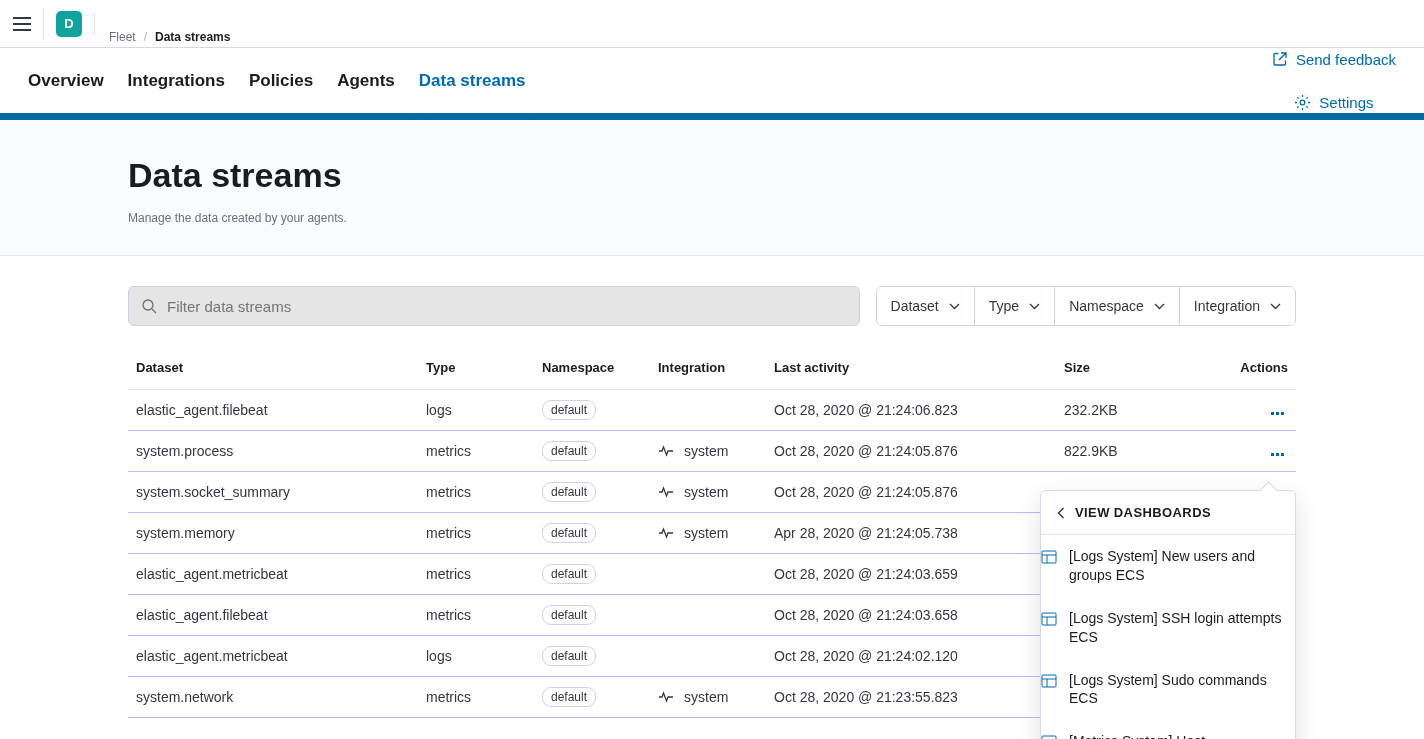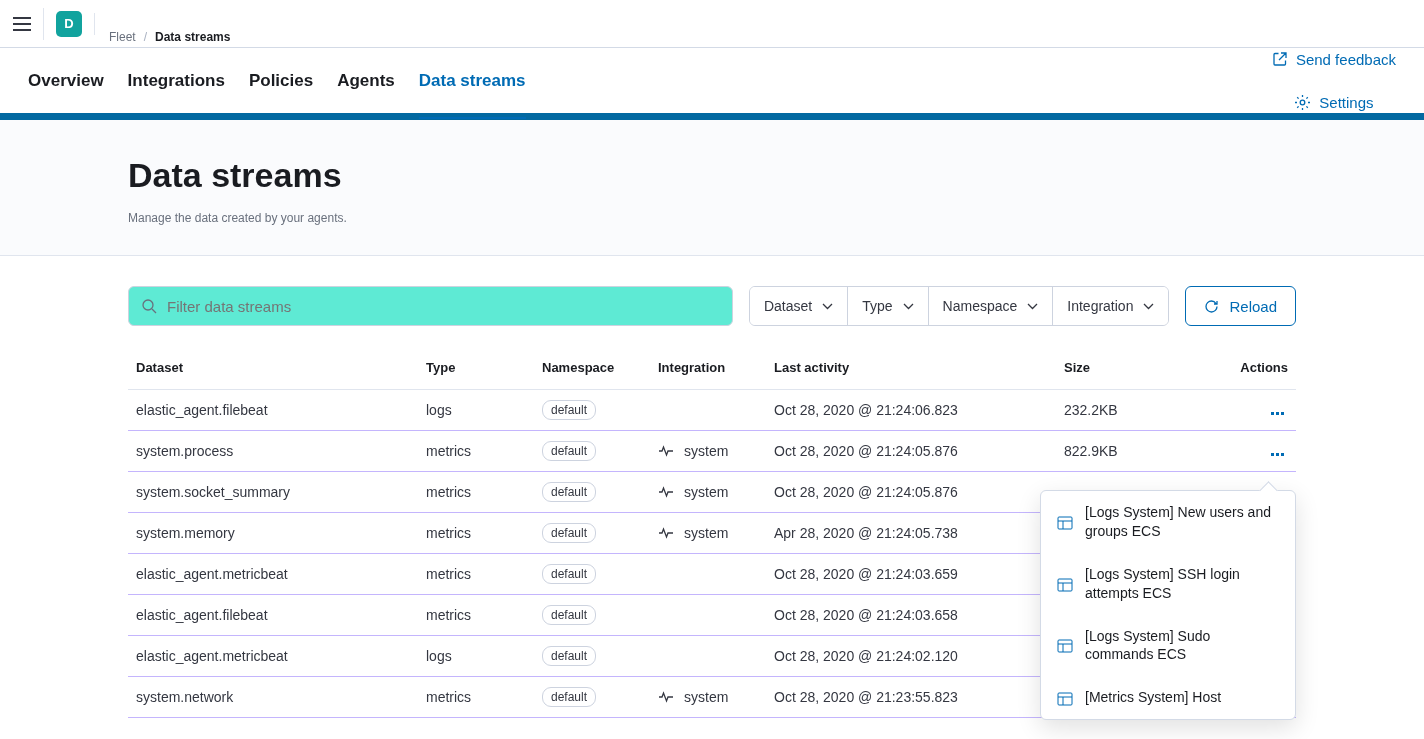--- a/index.html
+++ b/index.html
@@ -125,21 +125,21 @@
       margin-bottom: 24px;
     }
     .search-box {
       flex: 1;
       display: flex;
       align-items: center;
       border: 1px solid #cdd3df;
       border-radius: 6px;
       height: 40px;
       padding: 0 12px;
-      background: #5eead4;
+      background: #e5e5e5;
     }
     .search-box input {
       border: none;
       outline: none;
       background: transparent;
       font-size: 15px;
       color: #69707d;
       width: 100%;
       margin-left: 10px;
     }
@@ -239,23 +239,23 @@
       align-items: center;
       gap: 10px;
       padding: 14px 16px;
       border-bottom: 1px solid #e0e5ee;
       font-size: 13px;
       font-weight: 700;
       letter-spacing: 0.4px;
     }
     .popover-item {
       display: flex;
-      align-items: center;
+      align-items: flex-start;
       gap: 12px;
-      padding: 12px 16px;
+      padding: 12px 0;
       font-size: 14px;
       line-height: 1.35;
       cursor: pointer;
     }
     .dash-icon {
       flex-shrink: 0;
       margin-top: 2px;
     }
     .chev svg, .search-icon svg, .refresh-icon svg, .popup-icon svg, .gear-icon svg, .chevleft svg, .dash-icon svg, .pulse svg { display:block; }
   </style>
@@ -351,28 +351,20 @@
       </div>
       <div class="filter-btn">
         <span>Integration</span>
         <span class="chev">
             <svg width="11" height="7" viewBox="0 0 11 7">
               <path d="M1 1l4.5 4.5L10 1" stroke="#343741" stroke-width="1.3" fill="none"></path>
             </svg>
           </span>
       </div>
     </div>
-    <div class="reload-btn">
-      <span class="refresh-icon">
-        <svg width="15" height="15" viewBox="0 0 15 15" fill="none">
-            <path d="M13 7.5A5.5 5.5 0 1 1 7.5 2c2 0 3.5 1 4.5 2.5M13 2v3h-3" stroke="#006bb4" stroke-width="1.3"></path>
-          </svg>
-      </span>
-      <span>Reload</span>
-    </div>
   </div>
 
   <table>
     <thead>
       <tr>
         <th style="width:290px">Dataset</th>
         <th style="width:116px">Type</th>
         <th style="width:116px">Namespace</th>
         <th style="width:116px">Integration</th>
         <th style="width:290px">Last activity</th>
@@ -519,20 +511,28 @@
               <span></span>
               <span></span>
               <span></span>
             </span></td>
         </tr>
       </tbody>
   </table>
 </div>
 
 <div class="popover">
+  <div class="popover-head">
+    <span class="chevleft">
+        <svg width="8" height="12" viewBox="0 0 8 12">
+          <path d="M6.5 1L1.5 6l5 5" stroke="#343741" stroke-width="1.5" fill="none"></path>
+        </svg>
+      </span>
+    <span>VIEW DASHBOARDS</span>
+  </div>
   <div id="popover-body">
       <div class="popover-item">
         <span class="dash-icon">
           <svg width="16" height="16" viewBox="0 0 16 16" fill="none">
             <rect x="1" y="2" width="14" height="12" rx="1" stroke="#006bb4" stroke-width="1"></rect>
             <path d="M1 6h14M6 6v8" stroke="#006bb4" stroke-width="1"></path>
           </svg>
         </span>
         <span>[Logs System] New users and groups ECS</span>
       </div>

